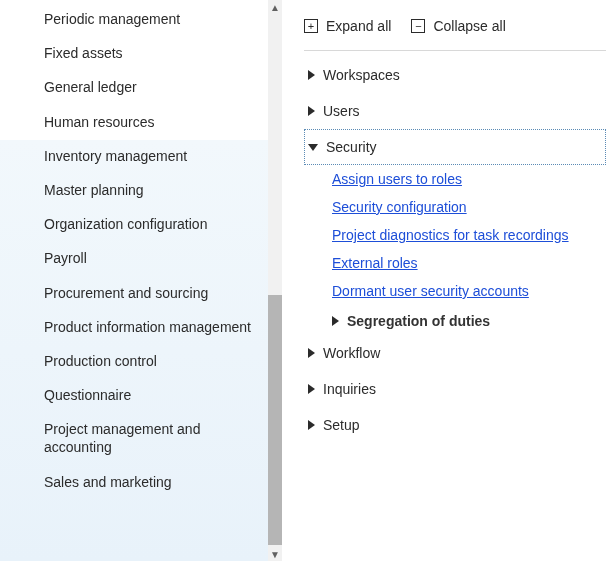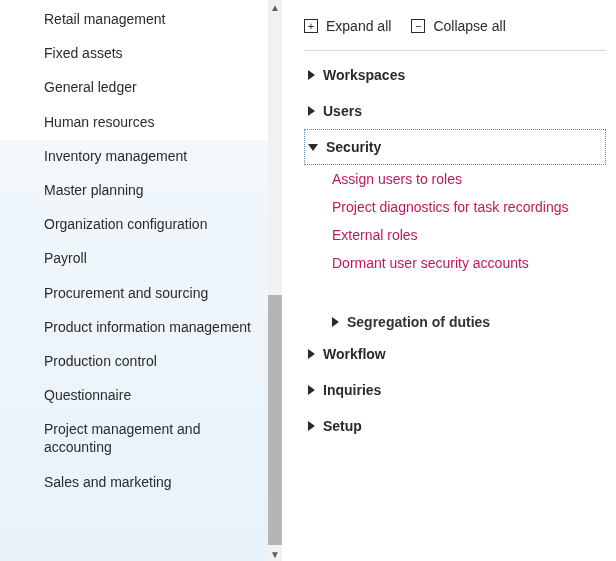--- a/index.html
+++ b/index.html
@@ -83,21 +83,21 @@
     width: 14px; height: 14px;
     border: 1.5px solid #2b2b2b;
     display:inline-flex; align-items:center; justify-content:center;
     font-size:11px; line-height:1;
   }
   .sections { padding-top: 6px; }
   .section-header {
     display:flex; align-items:center;
     gap: 8px;
     padding: 10px 4px;
-    font-weight: 700;
+    font-weight: 400;
     color:#2b2b2b;
     cursor:pointer;
   }
   .section-header.focused {
     outline: 1px dotted #5b8bb5;
     outline-offset: -1px;
   }
   .tri {
     width: 0; height: 0;
     border-style: solid;
@@ -107,40 +107,40 @@
     border-color: transparent transparent transparent #2b2b2b;
   }
   .tri-down {
     border-width: 7px 5px 0 5px;
     border-color: #2b2b2b transparent transparent transparent;
   }
   .section-children {
     padding-left: 28px;
   }
   .link-item {
-    color: #be185d;
+    color: #1d4ed8;
     padding: 6px 0;
     cursor:pointer;
+    text-decoration:underline;
   }
   .subheader {
     display:flex; align-items:center; gap:8px;
     font-weight:600;
     padding: 8px 0 6px 0;
     cursor:pointer;
-    margin-top:29px;
   }
 </style>
 </head>
 <body>
 
 <div class="app">
 
   <nav class="sidebar">
     <div class="sidebar-list" id="sidebar-list">
-        <div class="sidebar-item">Retail management</div>
+        <div class="sidebar-item">Periodic management</div>
         <div class="sidebar-item">Fixed assets</div>
         <div class="sidebar-item">General ledger</div>
         <div class="sidebar-item">Human resources</div>
         <div class="sidebar-item">Inventory management</div>
         <div class="sidebar-item">Master planning</div>
         <div class="sidebar-item">Organization configuration</div>
         <div class="sidebar-item">Payroll</div>
         <div class="sidebar-item">Procurement and sourcing</div>
         <div class="sidebar-item">Product information management</div>
         <div class="sidebar-item">Production control</div>
@@ -176,20 +176,21 @@
         <div class="section-header">
           <span class="tri tri-right"></span>
           <span>Users</span>
         </div>
         <div class="section-header focused">
           <span class="tri tri-down"></span>
           <span>Security</span>
         </div>
         <div class="section-children">
           <div class="link-item">Assign users to roles</div>
+          <div class="link-item">Security configuration</div>
           <div class="link-item">Project diagnostics for task recordings</div>
           <div class="link-item">External roles</div>
           <div class="link-item">Dormant user security accounts</div>
           <div class="subheader">
             <span class="tri tri-right"></span>
             <span>Segregation of duties</span>
           </div>
         </div>
         <div class="section-header">
           <span class="tri tri-right"></span>

